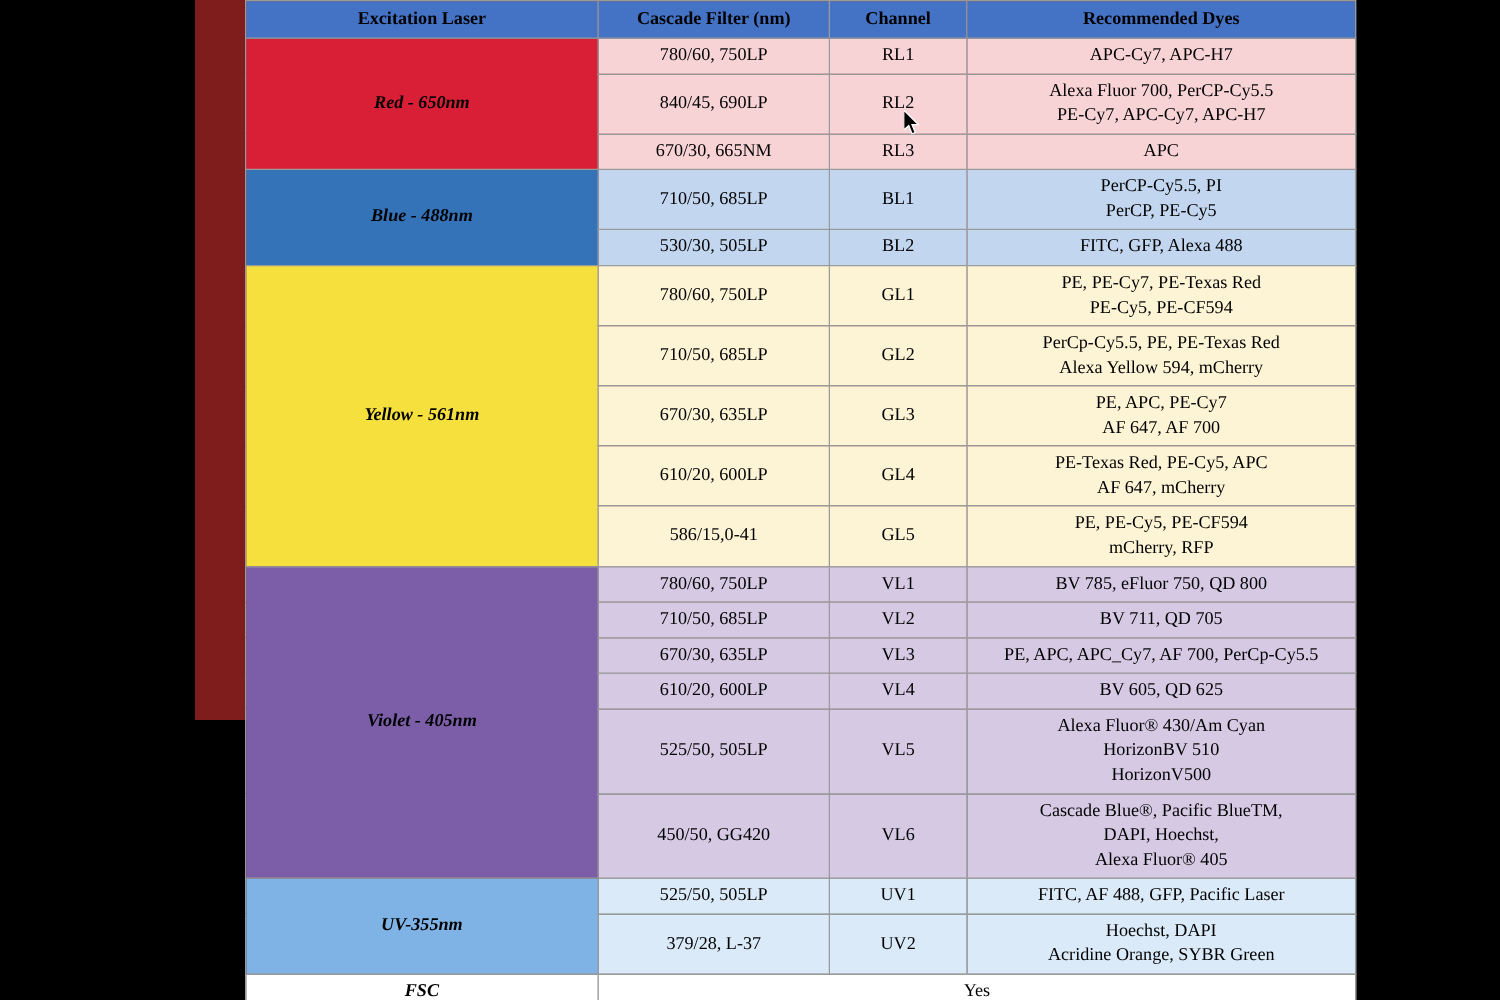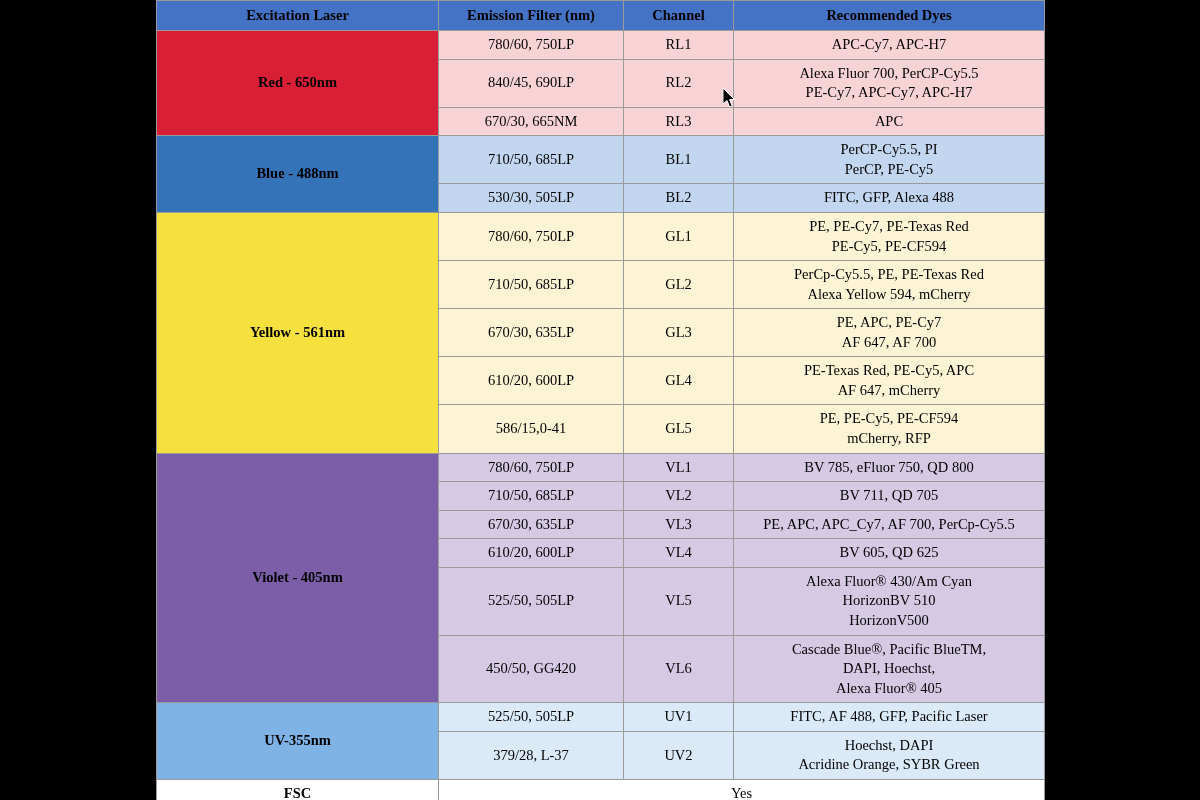--- a/index.html
+++ b/index.html
@@ -17,20 +17,21 @@
     background: #000000;
     font-family: "Liberation Serif", serif;
   }
   #table-wrap {
     position: absolute;
     left: 156px;
     top: 0px;
     width: 888px;
     height: 576px;
     background: #7f1d1d;
+    padding-left: 40px;
   }
   table.spec {
     border-collapse: collapse;
     width: 888px;
     table-layout: fixed;
   }
   table.spec td, table.spec th {
     border: 1px solid #9a9a9a;
     padding: 0;
     text-align: center;
@@ -48,20 +49,21 @@
     border: 1px solid #2f528f;
   }
   .col-laser { width: 282px; }
   .col-filter { width: 185px; }
   .col-channel { width: 110px; }
   .col-dyes { width: 311px; }
 
   td.laser {
     font-weight: bold;
     font-size: 15px;
+    font-style: italic;
   }
   .laser-red { background: #d91f36; color: #ffffff; }
   .laser-blue { background: #3573b9; color: #ffffff; }
   .laser-yellow { background: #f5e03d; color: #000000; margin-left: 14px; }
   .laser-violet { background: #7b5ea7; color: #ffffff; }
   .laser-uv { background: #7fb2e5; color: #ffffff; }
   .laser-plain { background: #ffffff; color: #000000; }
 
   .tint-red { background: #f8d3d6; }
   .tint-blue { background: #c3d6ef; }
@@ -97,21 +99,21 @@
     <table class="spec">
       <colgroup>
         <col class="col-laser">
         <col class="col-filter">
         <col class="col-channel">
         <col class="col-dyes">
       </colgroup>
       <thead>
         <tr>
           <th>Excitation Laser</th>
-          <th>Emission Filter (nm)</th>
+          <th>Cascade Filter (nm)</th>
           <th>Channel</th>
           <th>Recommended Dyes</th>
         </tr>
       </thead>
       <tbody id="tbody">
           <tr>
             <td class="laser laser-red" rowspan="3">
               <span class="cell-inner">Red - 650nm</span>
             </td>
             <td class="tint-red h-1">

